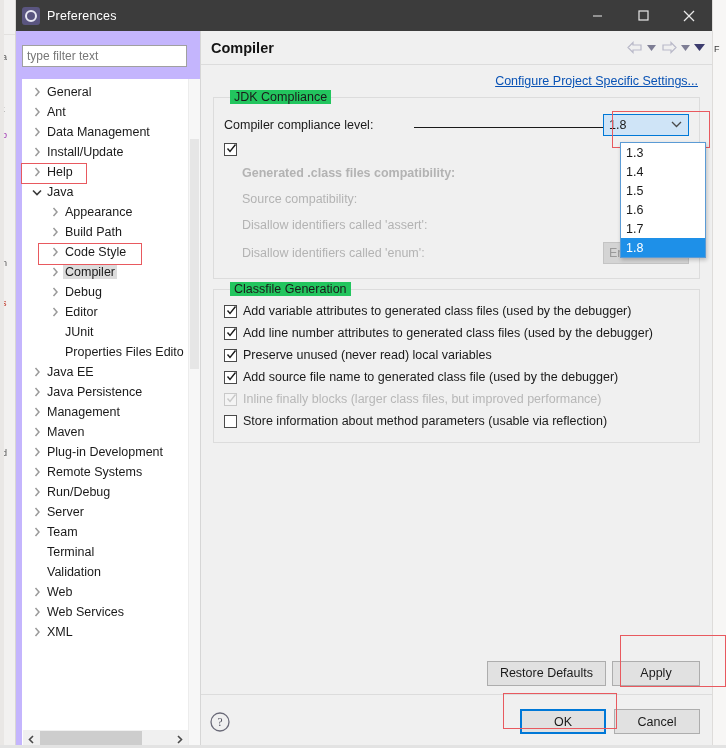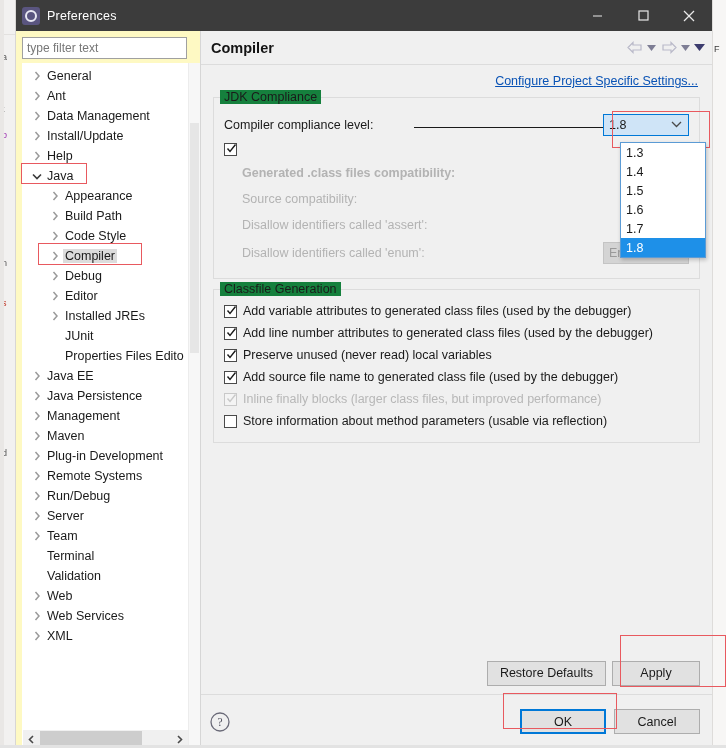--- a/index.html
+++ b/index.html
@@ -67,22 +67,22 @@
     width: 46px; height: 31px; display: flex; align-items: center; justify-content: center;
     color: #e8e8e8;
   }
   .winbtn svg { display: block; }
 
   
   .dlg-body { flex: 1 1 auto; display: flex; position: relative; background: #f0f0f0; }
 
   
   .left-pane {
-    width: 184px; flex: 0 0 184px; padding: 6px 0 0 6px;
-    display: flex; flex-direction: column; background: #fef9c3;
+    width: 184px; flex: 0 0 184px; padding: 14px 0 0 6px;
+    display: flex; flex-direction: column; background: #c4b5fd;
   }
   .filter-wrap { padding: 0 2px 4px 0; }
   .filter-input {
     width: 165px; height: 22px; border: 1px solid #a0a0a0; background: #fff;
     font-size: 12px; padding: 0 4px; color: #555; font-family: "Liberation Sans", sans-serif;
     outline: none;
   }
   .filter-input::placeholder { color: #777; }
 
   .tree-box {
@@ -158,21 +158,21 @@
   .cfg-link {
     font-size: 12.5px; color: #0a53b5; text-decoration: underline; cursor: pointer;
   }
 
   
   .group {
     border: 1px solid #dcdcdc; margin-bottom: 10px; position: relative;
     padding: 0 10px 10px 10px; background: #f0f0f0;
   }
   .group > .group-title {
-    position: absolute; top: -8px; left: 6px; background: #15803d; padding: 0 4px;
+    position: absolute; top: -8px; left: 16px; background: #22c55e; padding: 0 4px;
     font-size: 12.5px; color: #1a1a1a;
   }
   .group-inner { padding-top: 14px; }
 
   .field-row {
     display: flex; align-items: center; height: 26px; font-size: 12.5px; color: #1a1a1a;
     position: relative;
   }
   .field-row.disabled { color: #b3b3b3; }
   .field-label { white-space: nowrap; }
@@ -292,21 +292,21 @@
         </svg>
     </div>
   </div>
 
   <div class="dlg-body">
 
     <div class="left-pane">
       <div class="filter-wrap">
         <input class="filter-input" type="text" placeholder="type filter text" style="">
       </div>
-      <div style="display:flex; flex:1 1 auto; min-height:0;">
+      <div style="display:flex; flex:1 1 auto; min-height:0;margin-top:8px;">
         <div class="tree-box">
           <div class="tree-scrollarea" id="tree-list">
               <div class="tree-item lvl0">
                 <span class="arrow"><svg width="7" height="10" viewBox="0 0 7 10">
                     <polyline points="1.5,1 5,5 1.5,9" fill="none" stroke="#9a9a9a" stroke-width="1.5"></polyline>
                   </svg></span>
                 <span class="lbl">General</span>
               </div>
               <div class="tree-item lvl0">
                 <span class="arrow"><svg width="7" height="10" viewBox="0 0 7 10">
@@ -366,26 +366,20 @@
                 <span class="arrow"><svg width="7" height="10" viewBox="0 0 7 10">
                     <polyline points="1.5,1 5,5 1.5,9" fill="none" stroke="#9a9a9a" stroke-width="1.5"></polyline>
                   </svg></span>
                 <span class="lbl">Debug</span>
               </div>
               <div class="tree-item lvl1">
                 <span class="arrow"><svg width="7" height="10" viewBox="0 0 7 10">
                     <polyline points="1.5,1 5,5 1.5,9" fill="none" stroke="#9a9a9a" stroke-width="1.5"></polyline>
                   </svg></span>
                 <span class="lbl">Editor</span>
-              </div>
-              <div class="tree-item lvl1">
-                <span class="arrow"><svg width="7" height="10" viewBox="0 0 7 10">
-                    <polyline points="1.5,1 5,5 1.5,9" fill="none" stroke="#9a9a9a" stroke-width="1.5"></polyline>
-                  </svg></span>
-                <span class="lbl">Installed JREs</span>
               </div>
               <div class="tree-item lvl1">
                 <span class="arrow"></span>
                 <span class="lbl">JUnit</span>
               </div>
               <div class="tree-item lvl1">
                 <span class="arrow"></span>
                 <span class="lbl">Properties Files Edito</span>
               </div>
               <div class="tree-item lvl0">

